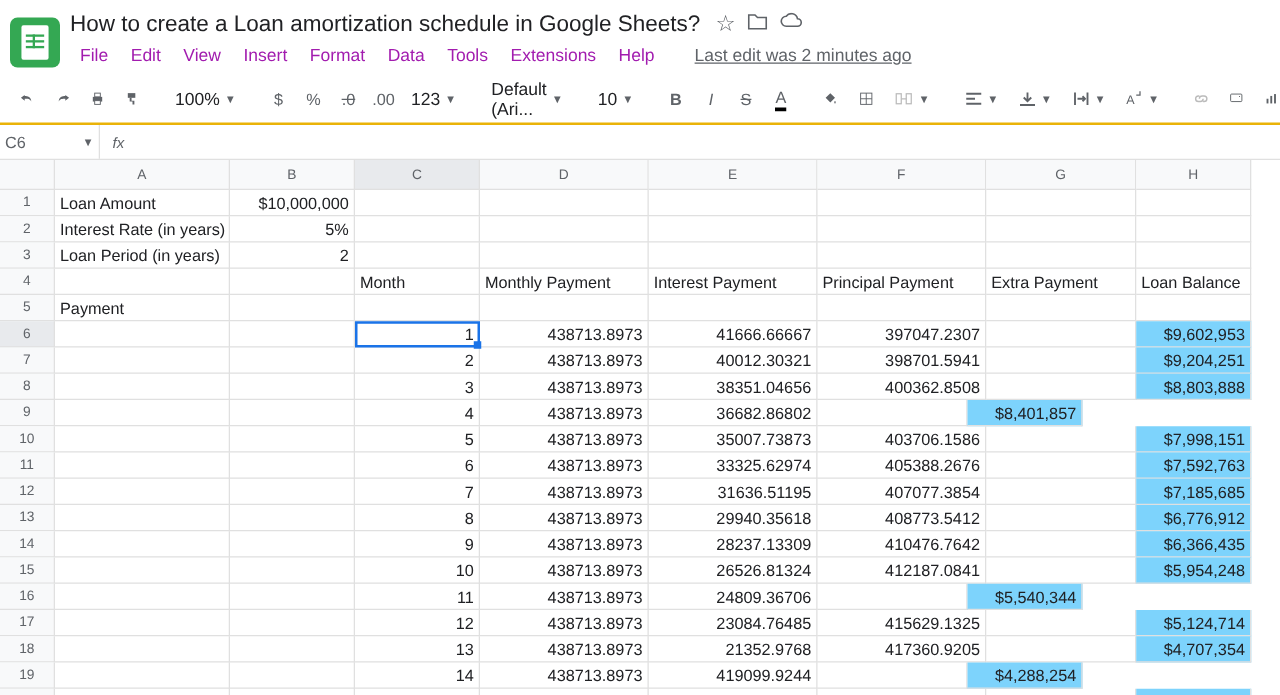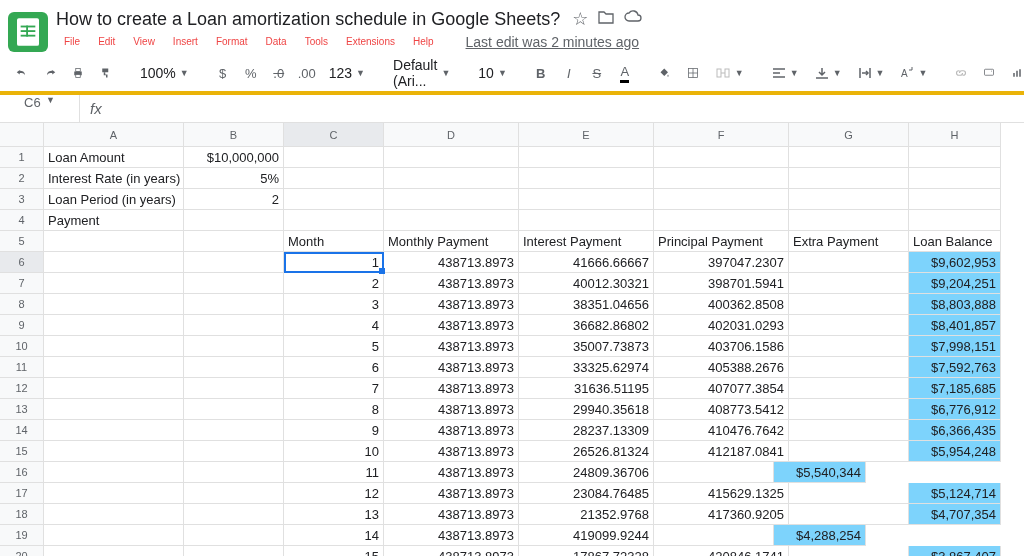--- a/index.html
+++ b/index.html
@@ -4,31 +4,31 @@
 <style>
 * { margin:0; padding:0; box-sizing:border-box; }
 body { font-family:Arial,sans-serif; font-size:13px; color:#202124; background:#fff; overflow:hidden; }
 .titlebar { display:flex; align-items:center; padding:8px 16px 0 8px; gap:8px; }
 .sheets-logo { width:40px; height:40px; background:#34a853; border-radius:6px; display:flex; align-items:center; justify-content:center; }
 .sheets-logo svg { width:22px; height:28px; }
 .title-area { flex:1; }
 .doc-title { font-size:18px; color:#202124; display:flex; align-items:center; gap:12px;text-align:right; }
 .title-icons { display:flex; gap:10px; color:#5f6368; }
 .menu-bar { display:flex; gap:2px; padding:2px 0 4px 0; align-items:center; }
-.menu-item { padding:4px 8px; font-size:10px; color:#ef4444; cursor:pointer; border-radius:4px; }
+.menu-item { padding:4px 8px; font-size:14px; color:#a21caf; cursor:pointer; border-radius:4px; }
 .last-edit { color:#5f6368; text-decoration:underline; font-size:14px; margin-left:22px; }
-.toolbar { display:flex; align-items:center; padding:4px 10px; border-bottom:4px solid #eab308; gap:4px; height:40px; }
+.toolbar { display:flex; align-items:center; padding:4px 10px; border-bottom:2px solid #eab308; gap:4px; height:40px; }
 .tb-btn { padding:4px 6px; color:#5f6368; cursor:pointer; display:flex; align-items:center; justify-content:center; min-width:24px; height:26px; border-radius:2px; }
 .tb-sep { width:1px; height:20px; background:#e0e0e0; margin:0 4px; }
 .tb-select { display:flex; align-items:center; gap:4px; padding:2px 6px; color:#202124; font-size:14px; }
 .tb-select .arrow { font-size:9px; color:#5f6368; }
 .formula-bar { display:flex; align-items:center; border-bottom:1px solid #e0e0e0; height:28px; }
-.name-box { width:80px; padding:0 24px; color:#5f6368; font-size:13px; border-right:1px solid #e0e0e0; height:100%; display:flex; align-items:flex-start; }
+.name-box { width:80px; padding:0 4px; color:#5f6368; font-size:13px; border-right:1px solid #e0e0e0; height:100%; display:flex; align-items:center; }
 .name-box .arrow { font-size:9px; margin-left:auto; }
-.fx { padding:0 10px; color:#5f6368; font-style:italic; font-size:15px; }
+.fx { padding:0 10px; color:#5f6368; font-style:italic; font-size:12px; }
 .formula-input { flex:1; padding:0 8px; font-size:13px; color:#202124; font-family:inherit; }
 .formula-input .orange { color:#f29900; }
 .grid { display:flex; }
 .row-headers { display:flex; flex-direction:column; }
 .corner { width:44px; height:24px; background:#f8f9fa; border-right:1px solid #e0e0e0; border-bottom:1px solid #e0e0e0; }
 .row-h { width:44px; height:21px; background:#f8f9fa; border-right:1px solid #e0e0e0; border-bottom:1px solid #e0e0e0; display:flex; align-items:center; justify-content:center; font-size:11px; color:#5f6368; }
 .row-h.sel { background:#e8eaed; }
 .cols { flex:1; }
 .col-headers { display:flex; }
 .col-h { height:24px; background:#f8f9fa; border-right:1px solid #e0e0e0; border-bottom:1px solid #e0e0e0; display:flex; align-items:center; justify-content:center; font-size:11px; color:#5f6368; }
@@ -289,40 +289,40 @@
           <div class="cell wA">Loan Period (in years)</div>
           <div class="cell wB right right">2</div>
           <div class="cell wC"></div>
           <div class="cell wD"></div>
           <div class="cell wE"></div>
           <div class="cell wF"></div>
           <div class="cell wG"></div>
           <div class="cell wH"></div>
         </div>
         <div class="row">
-          <div class="cell wA">Payment</div>
-          <div class="cell wB"></div>
-          <div class="cell wC"></div>
-          <div class="cell wD"></div>
-          <div class="cell wE"></div>
-          <div class="cell wF"></div>
-          <div class="cell wG"></div>
-          <div class="cell wH"></div>
-        </div>
-        <div class="row">
           <div class="cell wA"></div>
           <div class="cell wB"></div>
           <div class="cell wC">Month</div>
           <div class="cell wD">Monthly Payment</div>
           <div class="cell wE">Interest Payment</div>
           <div class="cell wF">Principal Payment</div>
           <div class="cell wG">Extra Payment</div>
           <div class="cell wH">Loan Balance</div>
         </div>
         <div class="row">
+          <div class="cell wA">Payment</div>
+          <div class="cell wB"></div>
+          <div class="cell wC"></div>
+          <div class="cell wD"></div>
+          <div class="cell wE"></div>
+          <div class="cell wF"></div>
+          <div class="cell wG"></div>
+          <div class="cell wH"></div>
+        </div>
+        <div class="row">
           <div class="cell wA"></div>
           <div class="cell wB"></div>
           <div class="cell wC right">1</div>
           <div class="cell wD right">438713.8973</div>
           <div class="cell wE right">41666.66667</div>
           <div class="cell wF right">397047.2307</div>
           <div class="cell wG"></div>
           <div class="cell wH right shaded">$9,602,953</div>
         </div>
         <div class="row">
@@ -344,21 +344,20 @@
           <div class="cell wF right">400362.8508</div>
           <div class="cell wG"></div>
           <div class="cell wH right shaded">$8,803,888</div>
         </div>
         <div class="row">
           <div class="cell wA"></div>
           <div class="cell wB"></div>
           <div class="cell wC right">4</div>
           <div class="cell wD right">438713.8973</div>
           <div class="cell wE right">36682.86802</div>
-          <div class="cell wF right">402031.0293</div>
           <div class="cell wG"></div>
           <div class="cell wH right shaded">$8,401,857</div>
         </div>
         <div class="row">
           <div class="cell wA"></div>
           <div class="cell wB"></div>
           <div class="cell wC right">5</div>
           <div class="cell wD right">438713.8973</div>
           <div class="cell wE right">35007.73873</div>
           <div class="cell wF right">403706.1586</div>

